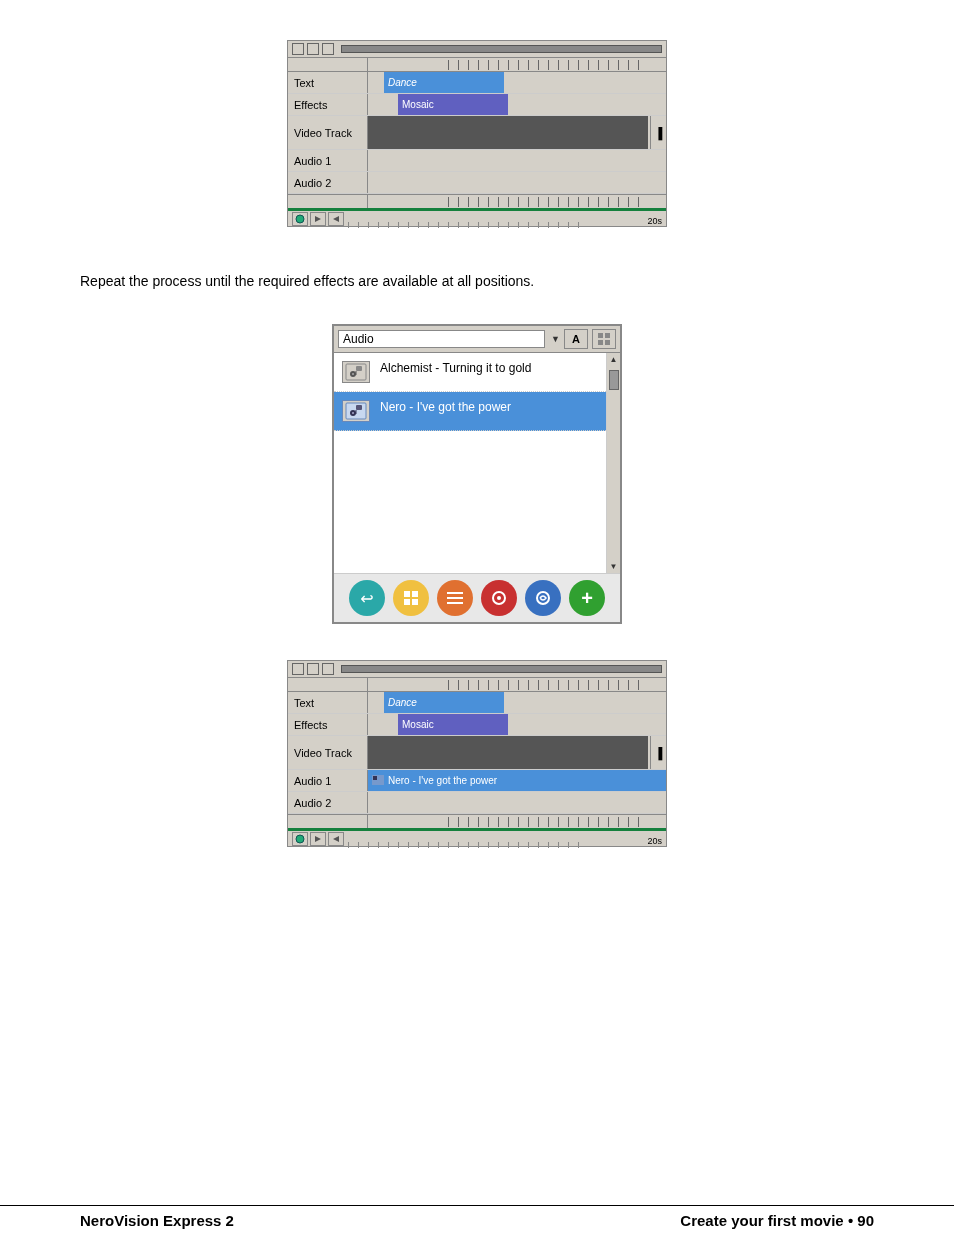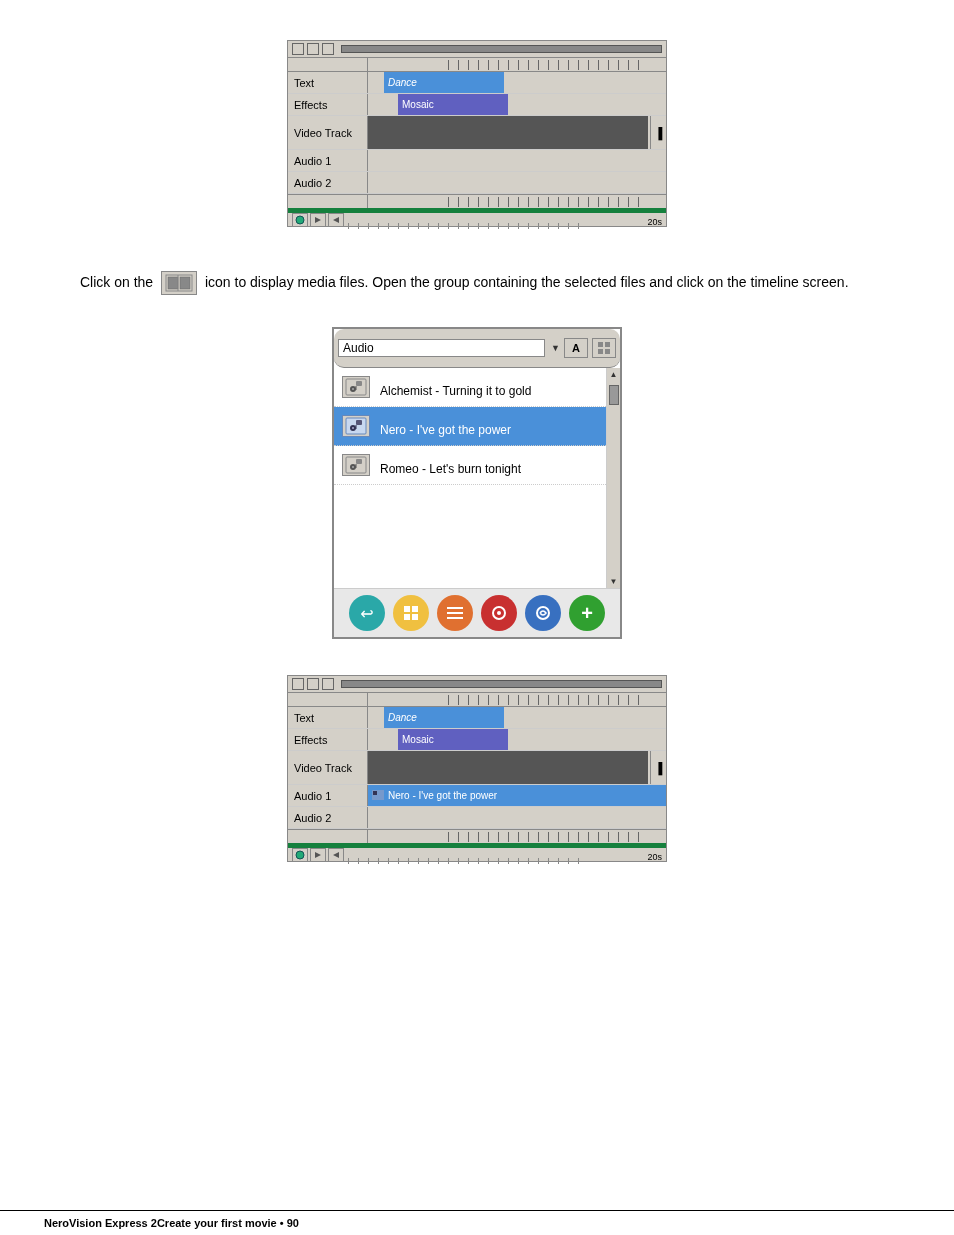--- a/index.html
+++ b/index.html
@@ -108,21 +108,21 @@
       border-left: 1px solid #888;
       display: flex;
       align-items: center;
       justify-content: center;
     }
     .timeline-footer {
       background: #d4d0c8;
       height: 18px;
       display: flex;
       align-items: center;
-      border-top: 5px solid #15803d;
+      border-top: 3px solid #15803d;
     }
     .footer-btns {
       display: flex;
       gap: 2px;
       padding-left: 4px;
     }
     .footer-btn {
       width: 16px; height: 14px;
       background: #d4d0c8;
       border: 1px solid #888;
@@ -189,23 +189,22 @@
       border: 2px solid #888;
       background: #fff;
       margin: 16px auto;
       font-size: 12px;
     }
     .audio-browser-header {
       display: flex;
       align-items: center;
       background: #d4d0c8;
       border-bottom: 1px solid #888;
-      padding: 9px 4px;
+      padding: 3px 4px;
       gap: 4px;
-      border-radius: 10px;
     }
     .audio-dropdown {
       flex: 1;
       background: #fff;
       border: 1px solid #888;
       padding: 1px 4px;
       font-size: 12px;
     }
     .audio-btn-a {
       width: 24px; height: 20px;
@@ -244,21 +243,21 @@
     }
     .scroll-thumb {
       width: 10px;
       height: 20px;
       background: #999;
       border: 1px solid #666;
       margin-top: 4px;
     }
     .audio-item {
       display: flex;
-      align-items: flex-end;
+      align-items: flex-start;
       padding: 8px 14px 8px 8px;
       border-bottom: 1px dotted #ccc;
       gap: 10px;
       cursor: pointer;
     }
     .audio-item.selected {
       background: #4a90d9;
       color: #fff;
     }
     .audio-item-icon {
@@ -299,22 +298,23 @@
     .btn-blue2 { background: #3870c0; color: #fff; }
     .btn-green { background: #30a030; color: #fff; }
 
     
     .page-footer {
       position: absolute;
       bottom: 0;
       left: 0; right: 0;
       border-top: 1px solid #000;
       display: flex;
-      padding: 6px 44px;
-      font-size: 11px;
+      justify-content: space-between;
+      padding: 6px 80px;
+      font-size: 15px;
       font-weight: bold;
     }
 
     .video-row-area {
       position: relative;
     }
   </style>
 </head>
 <body>
 
@@ -458,36 +458,23 @@
             <span class="footer-tick"></span>
               <span class="footer-tick"></span>
               <span class="footer-tick"></span>
           </div>
           <span class="footer-20s">20s</span>
         </div>
       </div>
     </div>
   </div>
 
-
-
-  <p class="para-text">
-    <span>Click on the</span>
-    <span class="inline-icon-wrap">
-      <span class="inline-icon">
-        <svg width="28" height="18" viewBox="0 0 28 18">
-          <rect x="1" y="1" width="26" height="16" fill="#d4d0c8" stroke="#888" stroke-width="1"></rect>
-          <rect x="3" y="3" width="10" height="12" fill="#888" stroke="#666" stroke-width="0.5"></rect>
-          <rect x="15" y="3" width="10" height="12" fill="#888" stroke="#666" stroke-width="0.5"></rect>
-          <line x1="13" y1="1" x2="13" y2="17" stroke="#888" stroke-width="1"></line>
-        </svg>
-      </span>
-    </span>
-    <span>icon to display media files. Open the group containing the selected files and click on the timeline screen.</span>
-  </p>
+  <p class="para-text">Repeat the process until the required effects are available at all positions.</p>
+
+
 
   <div style="display:flex; justify-content:center; margin: 10px 0 20px 0;">
     <div class="audio-browser">
 
       <div class="audio-browser-header">
         <input class="audio-dropdown" type="text" value="Audio" readonly="" style="cursor: default;">
         <div style="font-size:9px; color:#333; margin-left:2px;">▼</div>
         <div class="audio-btn-a">A</div>
         <div class="audio-btn-grid">
           <svg width="14" height="14" viewBox="0 0 14 14">
@@ -521,32 +508,20 @@
               <rect x="1" y="1" width="20" height="16" rx="1" fill="#c8d8f0" stroke="#6688bb" stroke-width="1"></rect>
               <circle cx="8" cy="11" r="3" fill="#335"></circle>
               <circle cx="8" cy="11" r="1" fill="#aac"></circle>
               <rect x="11" y="3" width="6" height="5" fill="#557" rx="1"></rect>
               <line x1="11" y1="8" x2="11" y2="12" stroke="#335" stroke-width="1"></line>
             </svg>
           </div>
           <span class="audio-item-text">Nero - I've got the power</span>
         </div>
 
-        <div class="audio-item">
-          <div class="audio-item-icon">
-            <svg width="22" height="18" viewBox="0 0 22 18">
-              <rect x="1" y="1" width="20" height="16" rx="1" fill="#d4d0c8" stroke="#888" stroke-width="1"></rect>
-              <circle cx="8" cy="11" r="3" fill="#555"></circle>
-              <circle cx="8" cy="11" r="1" fill="#aaa"></circle>
-              <rect x="11" y="3" width="6" height="5" fill="#888" rx="1"></rect>
-              <line x1="11" y1="8" x2="11" y2="12" stroke="#555" stroke-width="1"></line>
-            </svg>
-          </div>
-          <span class="audio-item-text">Romeo -  Let's burn tonight</span>
-        </div>
 
         <div class="audio-scrollbar">
           <span class="scroll-arrow">▲</span>
           <div class="scroll-thumb"></div>
           <span class="scroll-arrow" style="margin-top:auto;">▼</span>
         </div>
       </div>
 
       <div class="audio-footer">
         <button class="audio-footer-btn btn-teal">↩</button>

